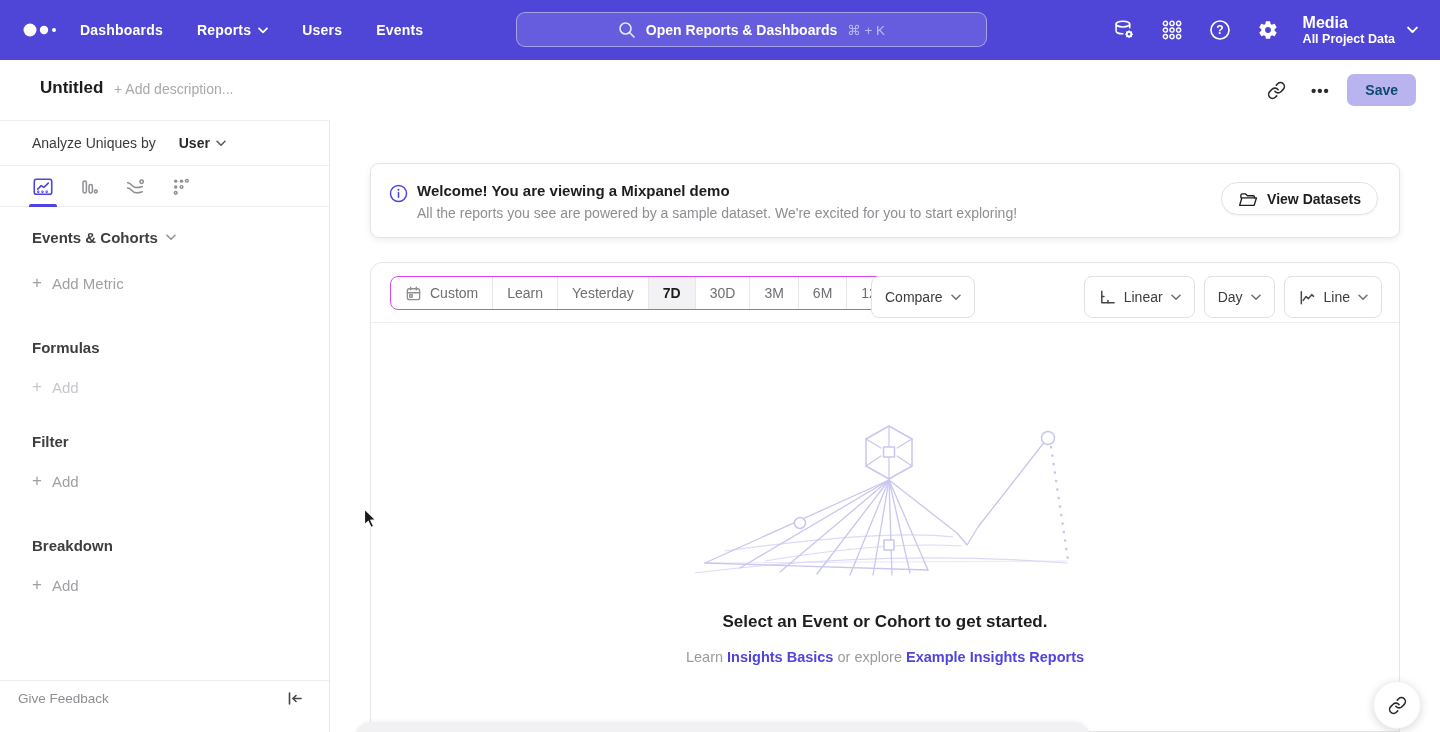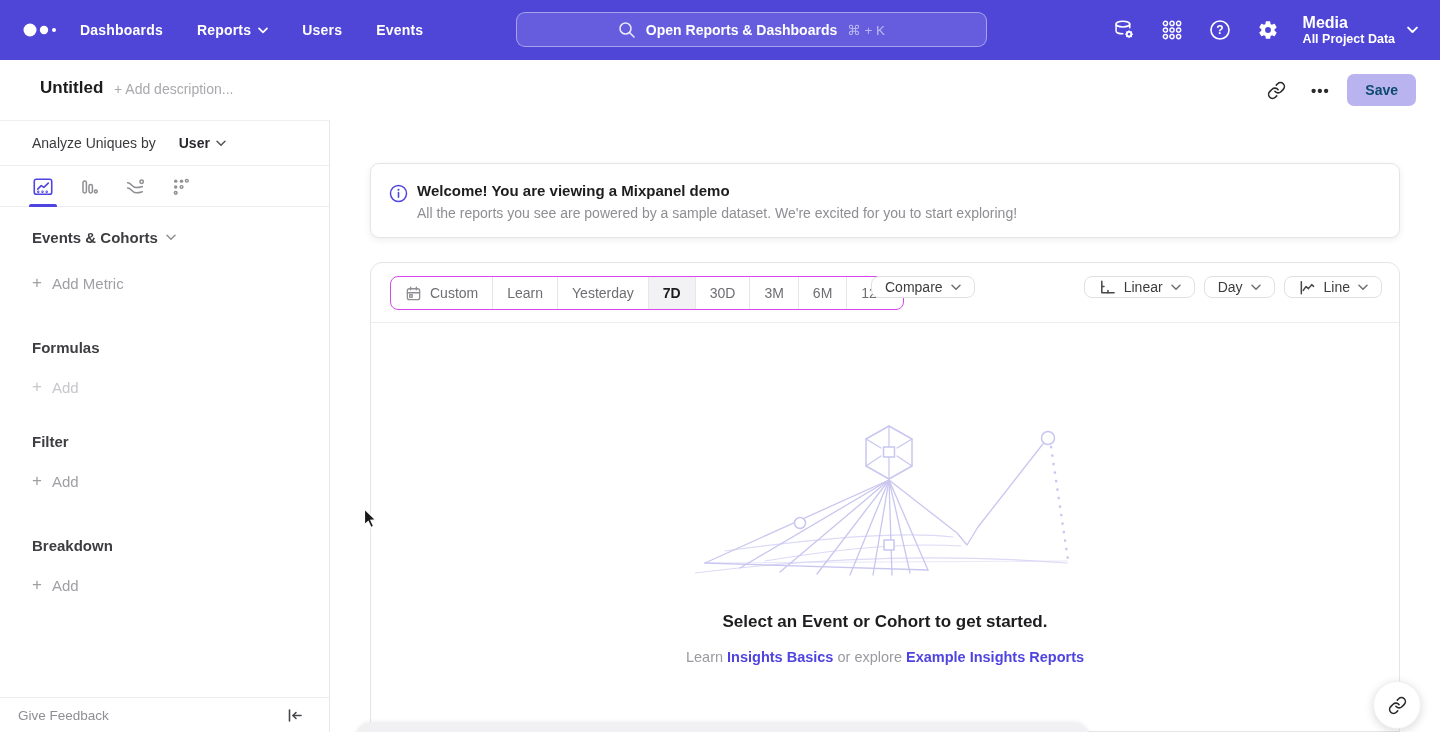--- a/index.html
+++ b/index.html
@@ -35,38 +35,38 @@
   .analyze-row .val { font-weight:700; color:#2a2a2e; display:flex; align-items:center; gap:6px; cursor:pointer;padding-left:17px; }
   .tabs-row { height:41px; display:flex; align-items:flex-start; padding-left:32px; gap:24px; border-bottom:1px solid #eeeef0; position:relative; }
   .vtab { width:22px; height:41px; display:flex; align-items:center; justify-content:center; cursor:pointer; position:relative; }
   .vtab .under { position:absolute; left:-3px; bottom:0; width:28px; height:3px; background:#4f44e0; border-radius:2px 2px 0 0; }
   .side-section { padding-left:32px; }
   .sec-head { font-size:15px; font-weight:700; color:#3e3e42; display:flex; align-items:center; gap:8px; }
   .add-link { font-size:15px; display:flex; align-items:center; gap:10px; cursor:pointer; }
   .add-link .plus { font-size:17px; font-weight:400; }
   .c-gray { color:#9f9fa4; }
   .c-light { color:#c7c7cc; }
-  .side-footer { position:absolute; left:0; bottom:0; width:329px; height:35px; border-top:1px solid #ededef; display:flex; align-items:center; justify-content:space-between; padding:0 26px 0 18px; background:#fff; }
+  .side-footer { position:absolute; left:0; bottom:17px; width:329px; height:35px; border-top:1px solid #ededef; display:flex; align-items:center; justify-content:space-between; padding:0 26px 0 18px; background:#fff; }
   .feedback { font-size:13.5px; color:#8e8e93; cursor:pointer; }
   .collapse { cursor:pointer; display:flex; align-items:center; }
 
   
   .banner { position:absolute; left:370px; top:163px; width:1030px; height:75px; background:#fff; border:1px solid #e5e5e8; border-radius:9px; box-shadow:0 2px 7px rgba(0,0,0,.07); }
   .banner .info { position:absolute; left:18px; top:20px; }
   .banner .btitle { position:absolute; left:46px; top:18px; font-size:15px; font-weight:700; color:#1d1d1f; }
   .banner .bbody { position:absolute; left:46px; top:41px; font-size:14px; color:#8e8e93; }
   .ds-btn { position:absolute; right:21px; top:18px; height:33px; background:#fff; border:1px solid #e3e3e6; border-radius:17px; box-shadow:0 1px 2px rgba(0,0,0,.05); display:flex; align-items:center; gap:9px; padding:0 16px; font-size:14px; font-weight:600; color:#1d1d1f; cursor:pointer; }
 
   .card { position:absolute; left:370px; top:262px; width:1030px; height:470px; background:#fff; border:1px solid #e5e5e8; border-radius:12px 12px 0 0; }
   .controls { position:absolute; left:0; top:0; width:100%; height:60px; border-bottom:1px solid #ededf0; }
   .seggroup { position:absolute; left:19px; top:13px; height:34px; display:flex; border:1px solid #d946ef; border-radius:8px; overflow:hidden; background:#fff; }
   .seg { display:flex; align-items:center; gap:8px; padding:0 14px; font-size:14px; color:#6e6e73; border-right:1px solid #e7e7ea; cursor:pointer; white-space:nowrap; }
   .seg:last-child { border-right:none; }
   .seg.sel { background:#f2f2f4; color:#1d1d1f; font-weight:600; }
-  .ctl-btn { height:22px; display:flex; align-items:center; gap:8px; padding:0 13px; border:1px solid #e1e1e4; border-radius:8px; background:#fff; font-size:14px; font-weight:500; color:#3c3c3f; cursor:pointer; }
+  .ctl-btn { height:42px; display:flex; align-items:center; gap:8px; padding:0 13px; border:1px solid #e1e1e4; border-radius:8px; background:#fff; font-size:14px; font-weight:500; color:#3c3c3f; cursor:pointer; }
   .compare { position:absolute; left:500px; top:13px; }
   .right-ctls { position:absolute; right:17px; top:13px; display:flex; gap:9px;text-align:center; }
 
   .illus { position:absolute; left:50%; top:160px; transform:translateX(-50%); }
   .empty-title { position:absolute; left:0; top:349px; width:100%; text-align:center; font-size:17px; font-weight:700; color:#1d1d1f; }
   .empty-links { position:absolute; left:0; top:386px; width:100%; text-align:center; font-size:14.5px; color:#9a9aa0; }
   .empty-links .lnk { color:#4f44e0; font-weight:600; cursor:pointer; }
 
   .sheet { position:absolute; left:355px; top:722px; width:735px; height:22px; background:#f1f1f3; border-radius:16px 16px 0 0; box-shadow:0 -1px 4px rgba(0,0,0,.05); z-index:6; }
   .fab { position:absolute; left:1373px; top:681px; width:48px; height:48px; border-radius:50%; background:#fff; border:1px solid #f0f0f2; box-shadow:0 2px 10px rgba(0,0,0,.15); display:flex; align-items:center; justify-content:center; cursor:pointer; z-index:7; color:#2b2b2e; }
@@ -278,20 +278,27 @@
 <div class="banner">
   <span class="info">
     <svg width="19" height="19" viewBox="0 0 18 18">
         <circle cx="9" cy="9" r="7.6" fill="none" stroke="#4f44e0" stroke-width="1.4"></circle>
         <line x1="9" y1="8.2" x2="9" y2="12.6" stroke="#4f44e0" stroke-width="1.5" stroke-linecap="round"></line>
         <circle cx="9" cy="5.4" r="1" fill="#4f44e0"></circle>
       </svg>
   </span>
   <div class="btitle">Welcome! You are viewing a Mixpanel demo</div>
   <div class="bbody">All the reports you see are powered by a sample dataset. We're excited for you to start exploring!</div>
+  <div class="ds-btn">
+    <svg width="20" height="18" viewBox="0 0 22 19" fill="none" stroke="#1d1d1f" stroke-width="1.5" stroke-linecap="round" stroke-linejoin="round">
+      <path d="M3.2 8.2V5.5a1.6 1.6 0 0 1 1.6-1.6h3.6l2 2h6.2a1.6 1.6 0 0 1 1.6 1.6v.7"></path>
+      <path d="M1.8 16.5 4.3 8.2h16l-2.5 8.3z"></path>
+    </svg>
+    <span>View Datasets</span>
+  </div>
 </div>
 
 <div class="card">
   <div class="controls">
     <div class="seggroup">
       <span class="seg">
         <svg width="17" height="17" viewBox="0 0 18 18" fill="none" stroke="#8e8e93" stroke-width="1.4" stroke-linecap="round">
           <rect x="2.5" y="4" width="13" height="11.5" rx="2"></rect>
           <line x1="2.5" y1="8.2" x2="15.5" y2="8.2"></line>
           <line x1="6" y1="2.2" x2="6" y2="5"></line>

